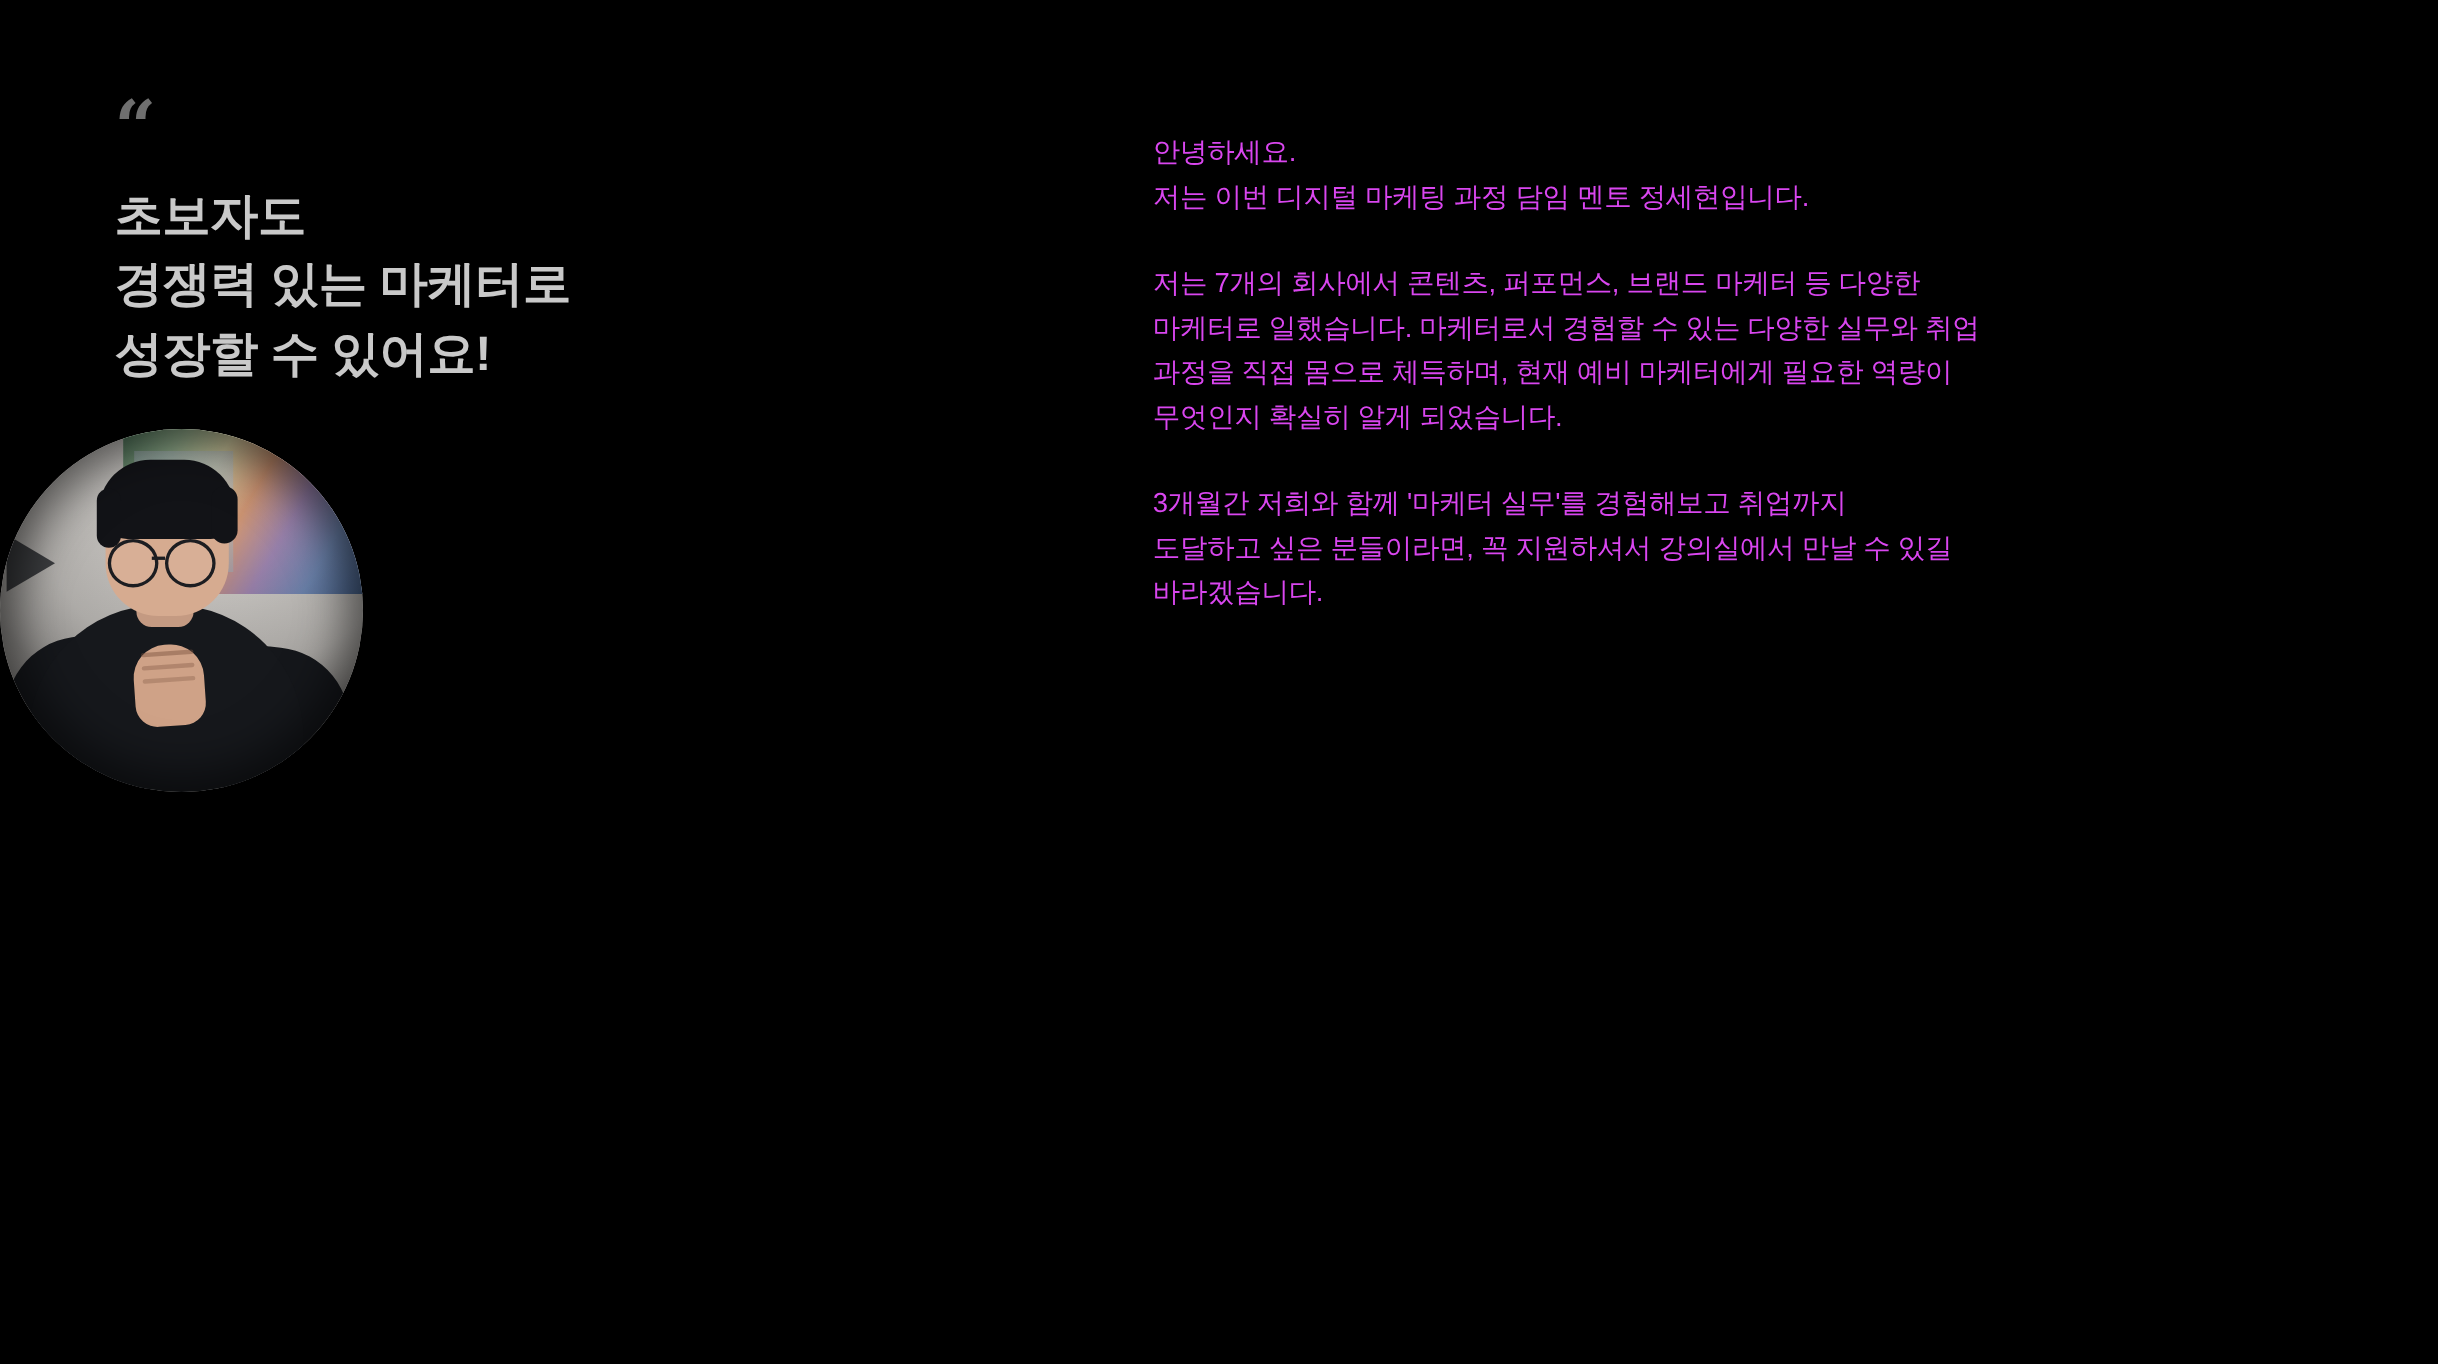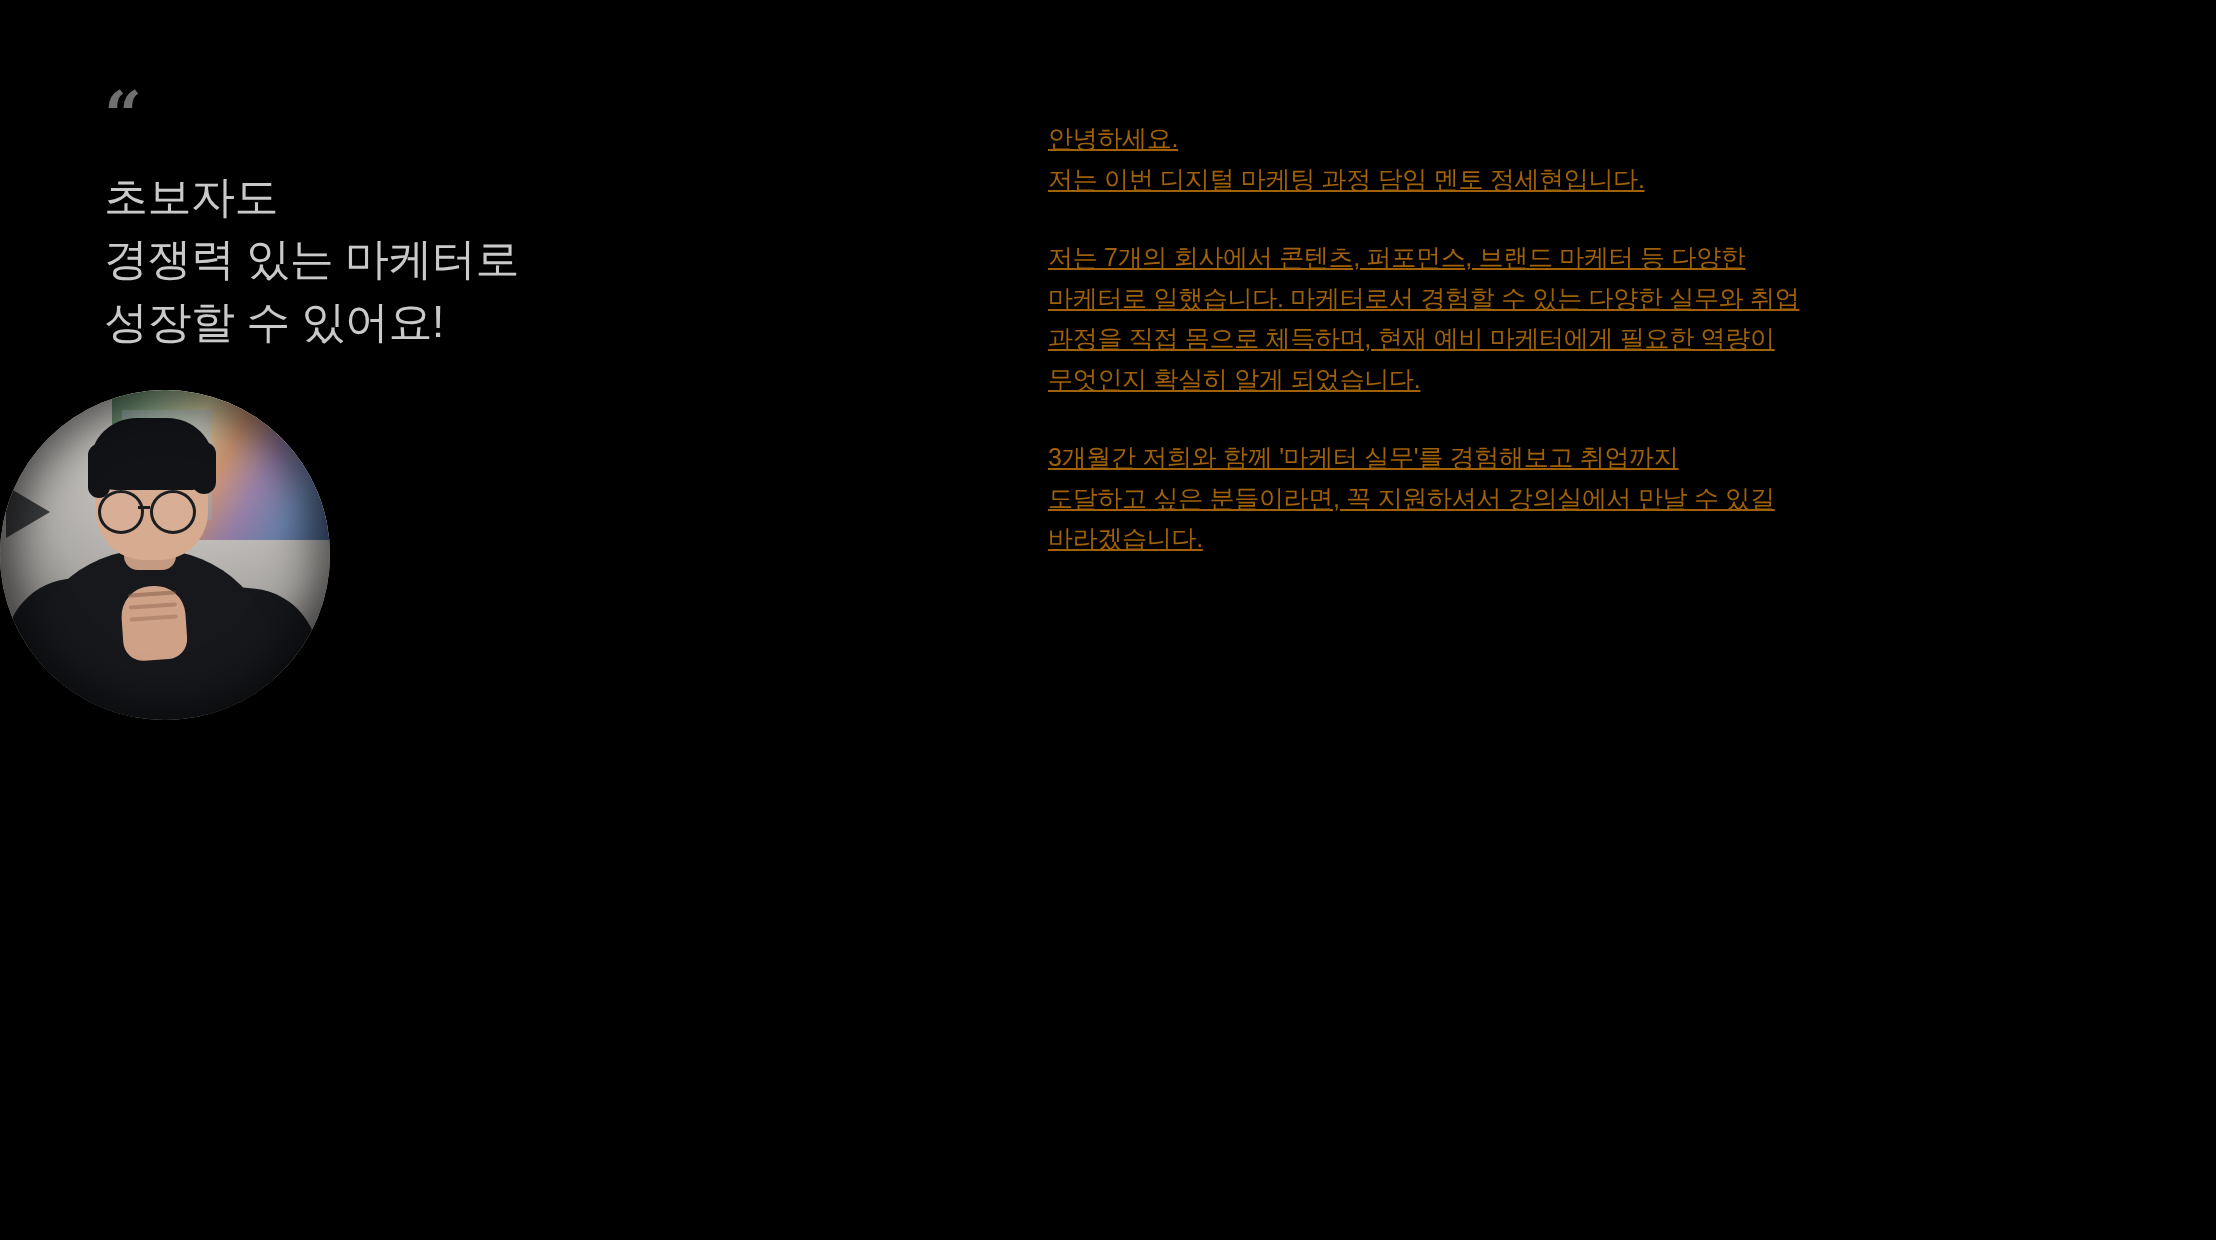--- a/index.html
+++ b/index.html
@@ -34,21 +34,21 @@
     line-height: 0.6;
     font-weight: 700;
     color: #6f6f6f;
     letter-spacing: -2px;
     height: 46px;
   }
   .headline {
     margin-top: 24px;
     font-size: 44px;
     line-height: 1.42;
-    font-weight: 400;
+    font-weight: 700;
     color: #c9c9c9;
     letter-spacing: -0.5px;
     white-space: pre-line;
   }
   .portrait-wrap {
     position: absolute;
     left: 0px;
     top: 390px;
     width: 330px;
     height: 330px;
@@ -226,25 +226,24 @@
   
   .right-col {
     position: absolute;
     left: 1048px;
     top: 118px;
     width: 1080px;
   }
   .para {
     font-size: 25px;
     line-height: 1.62;
-    color: #a16207;
+    color: #d946ef;
     letter-spacing: -0.3px;
     white-space: pre-line;
     margin: 0 0 38px 0;
-    text-decoration: underline;
   }
   .para:last-child { margin-bottom: 0; }
 </style>
 </head>
 <body>
 
 <div class="page">
 
   <div class="left-col">
     <div class="quote-mark">“</div>

